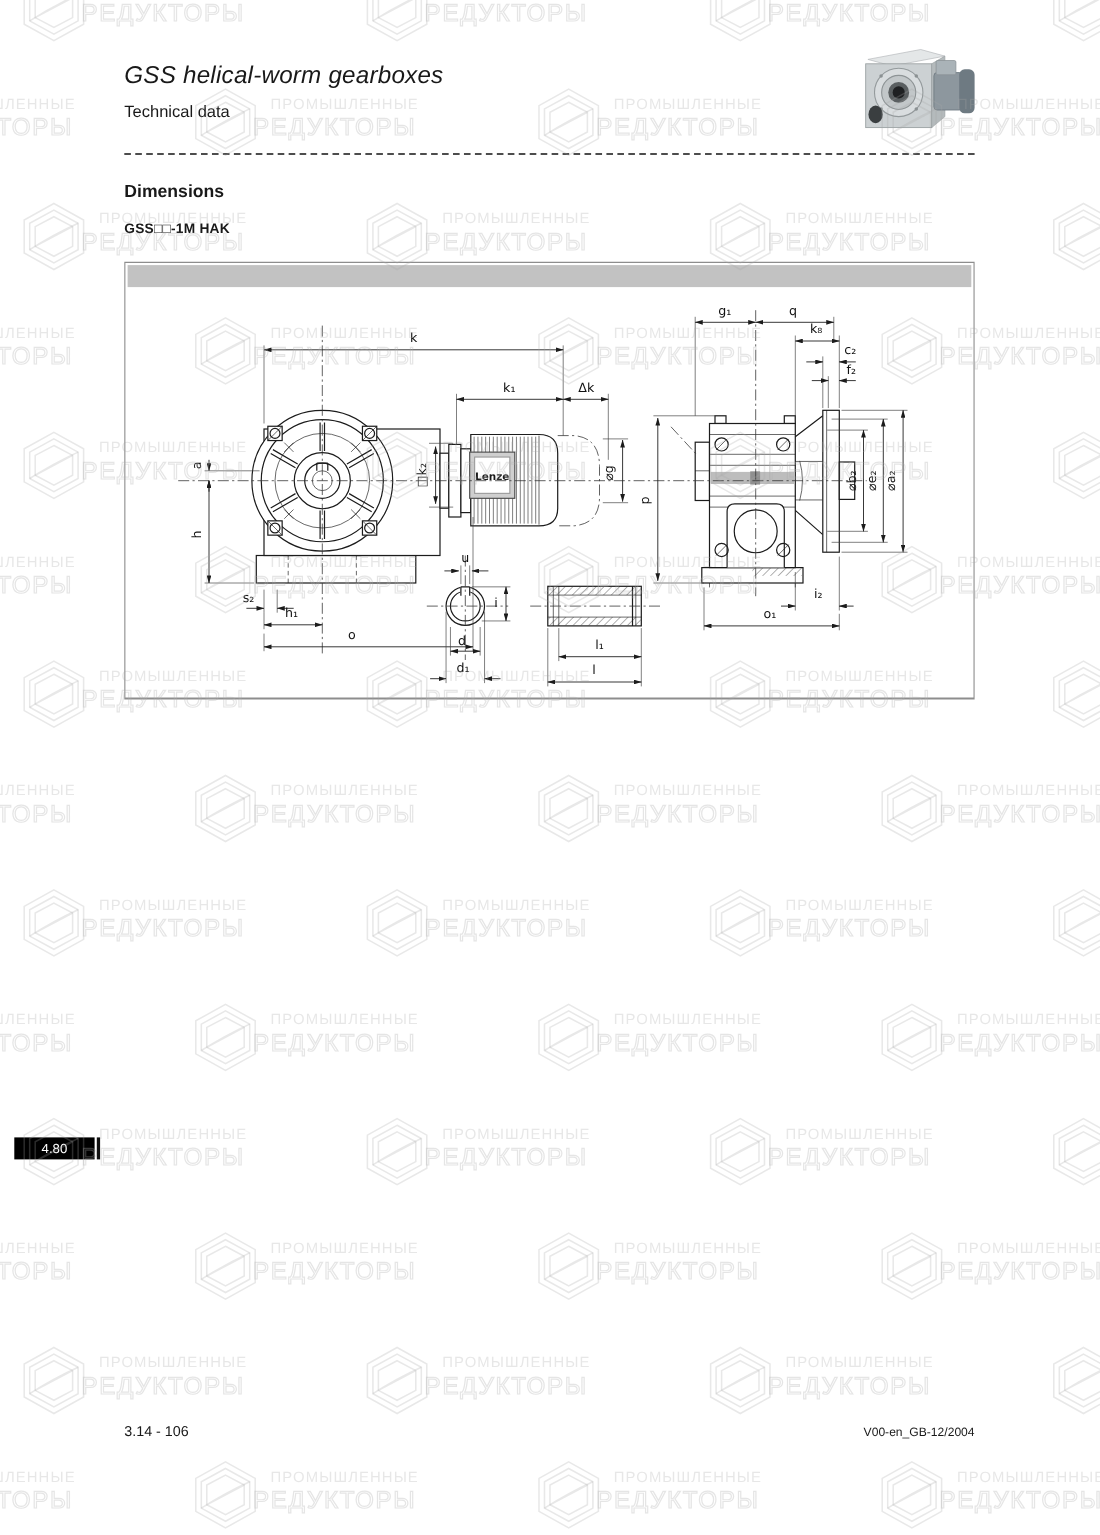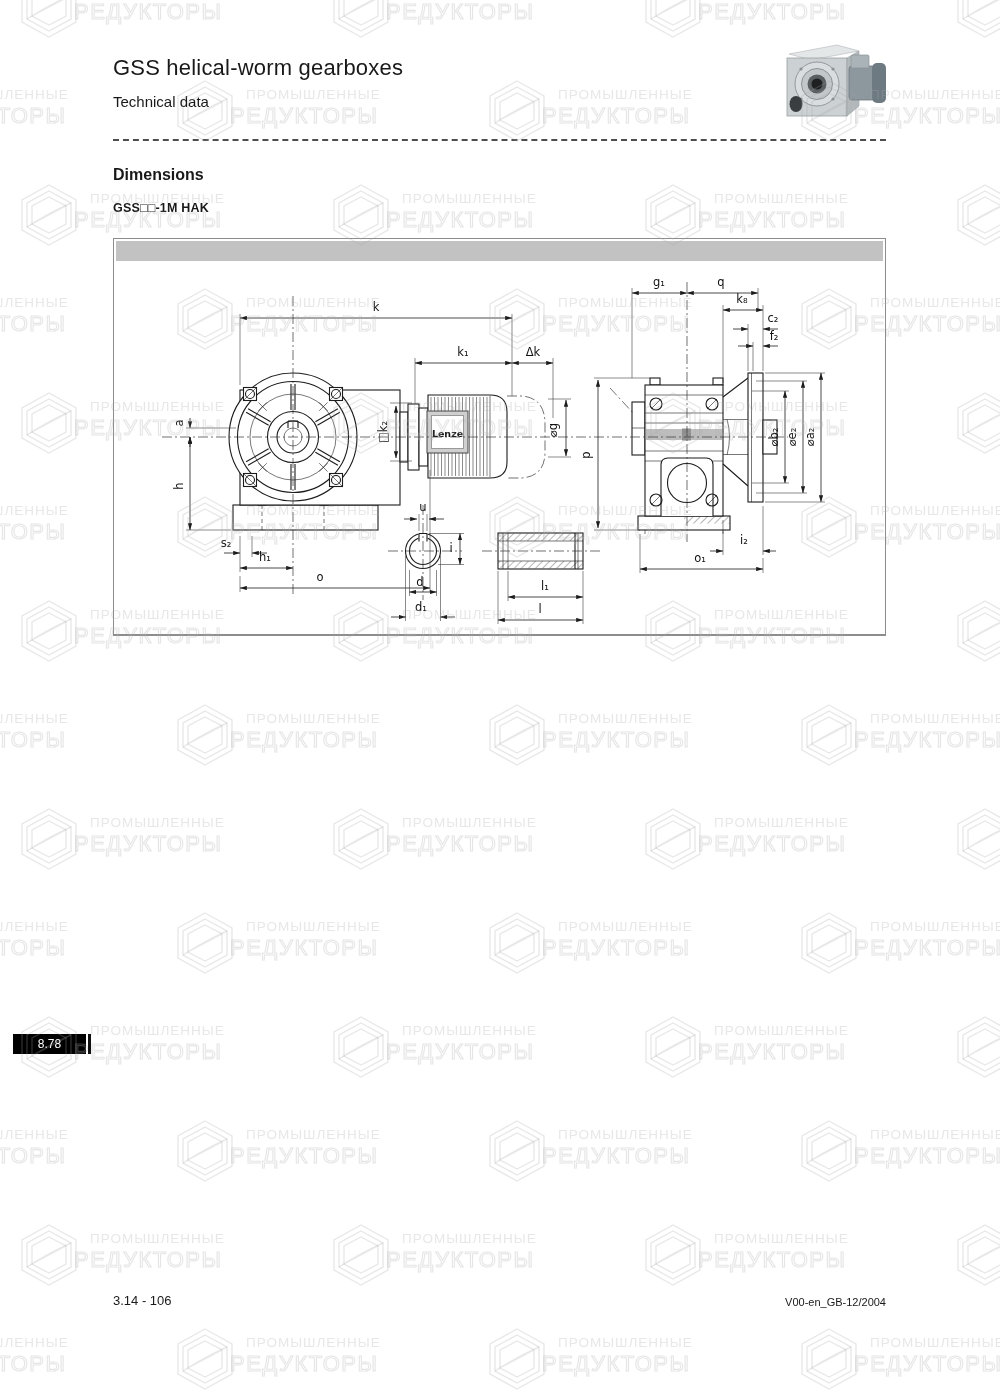--- a/index.html
+++ b/index.html
@@ -1,19 +1,19 @@
 <!DOCTYPE html>
 <html><head>
 <meta charset="utf-8">
 <style>
   html,body{margin:0;padding:0;background:#fff;}
   .page{position:relative;width:1000px;height:1395px;background:#ffffff;overflow:hidden;
         font-family:"Liberation Sans",sans-serif;color:#191919;}
   
-  .title{position:absolute;left:113px;top:55px;font-size:22px;font-weight:500;letter-spacing:.2px;}
+  .title{position:absolute;left:113px;top:55px;font-size:22px;font-weight:500;letter-spacing:.2px;font-style:italic;}
   .subtitle{position:absolute;left:113px;top:93px;font-size:15px;}
   .dashrule{position:absolute;left:113px;top:139px;width:773px;height:0;border-top:2px dashed #4d4d4d;}
   .sechead{position:absolute;left:113px;top:166px;font-size:16px;font-weight:bold;}
   .model{position:absolute;left:113px;top:201px;font-size:12.5px;font-weight:bold;letter-spacing:.2px;}
   
   .photo{position:absolute;left:779px;top:36px;width:112px;height:94px;}
   
   .frame{position:absolute;left:113px;top:238px;width:771px;height:395px;
          border:1px solid #8d8d8d;border-bottom-width:2px;background:transparent;}
   .framebar{position:absolute;left:2px;right:2px;top:2px;height:20px;background:#c2c2c2;}
@@ -948,21 +948,21 @@
         <line x1="710" y1="551" x2="723" y2="551" class="dim" marker-end="url(#m)"></line>
         <line x1="776" y1="551" x2="763" y2="551" class="dim" marker-end="url(#m)"></line>
         <text x="744" y="544" class="dt" text-anchor="middle">i₂</text>
         <path d="M640,534 V573 M763,558 V573" class="ext"></path>
         <line x1="640" y1="569" x2="763" y2="569" class="dim" marker-start="url(#m)" marker-end="url(#m)"></line>
         <text x="700" y="562" class="dt" text-anchor="middle">o₁</text>
       </g>
     </svg>
 
     <div class="tab">
-      <span>8.78</span>
+      <span>4.80</span>
     </div>
     <div class="tabline"></div>
 
     <div class="fl">3.14 - 106</div>
     <div class="fr">V00-en_GB-12/2004</div>
 
   </div>
 </div>
 
 </body></html>

